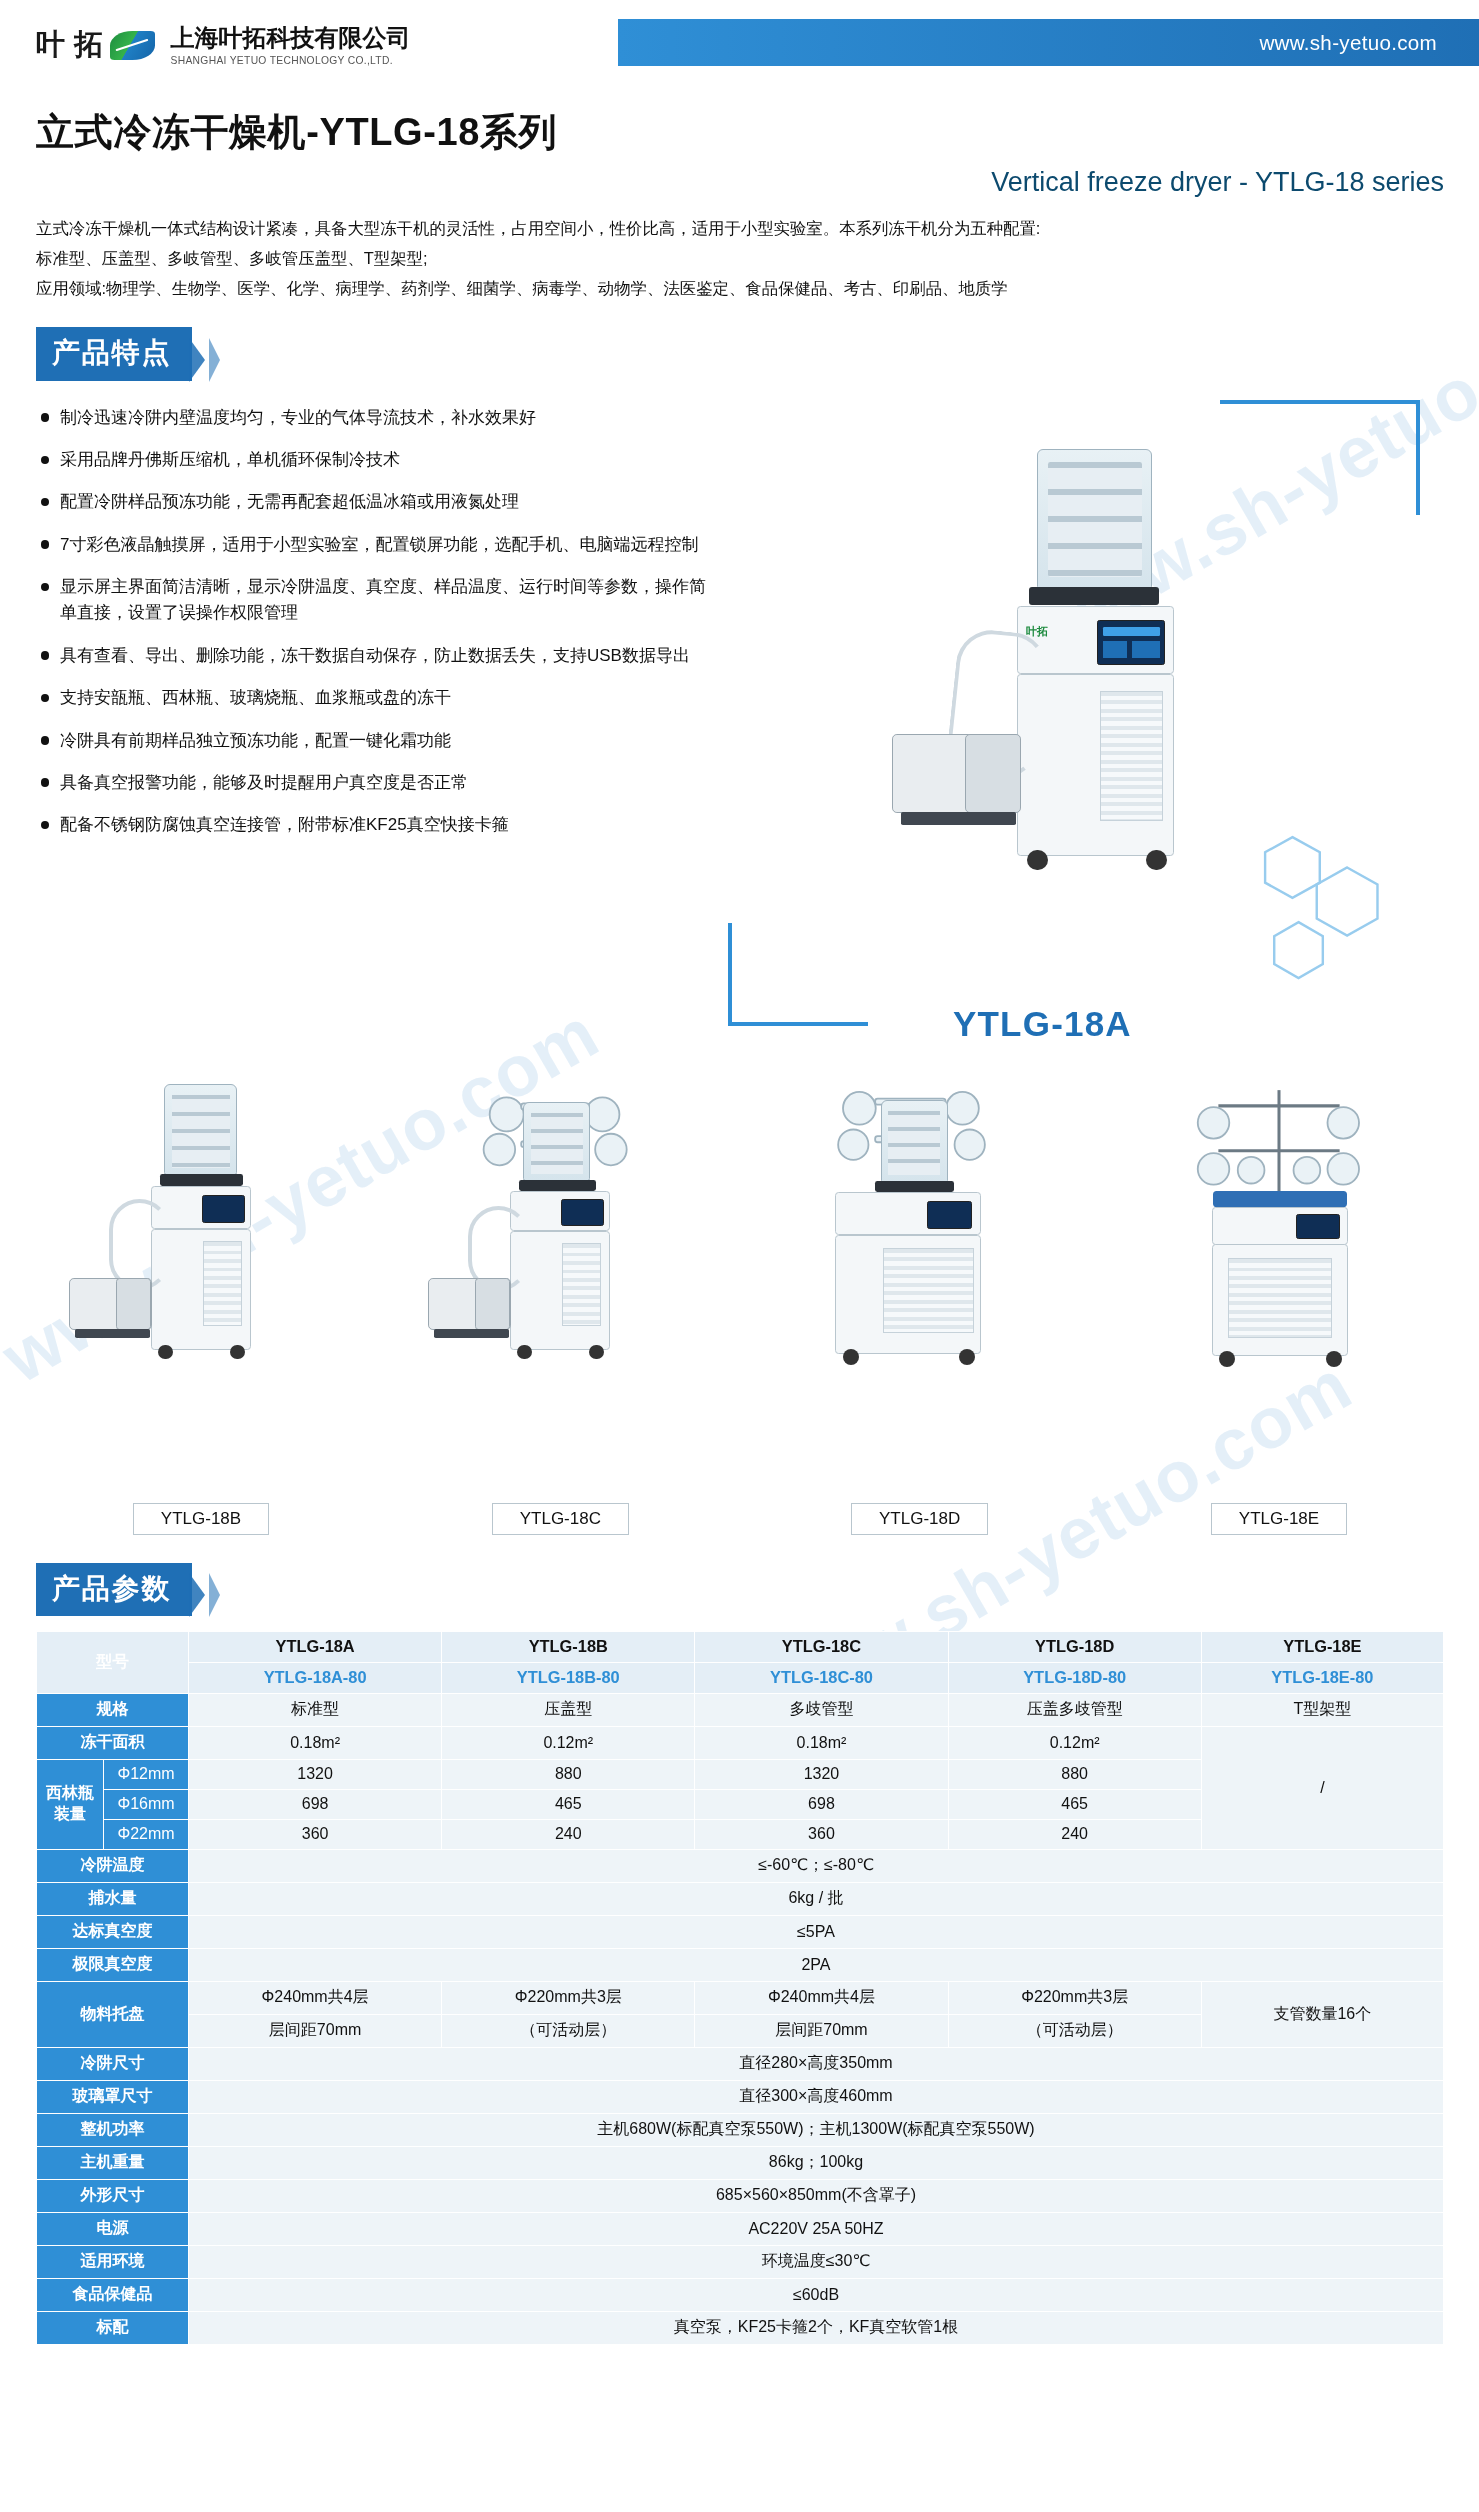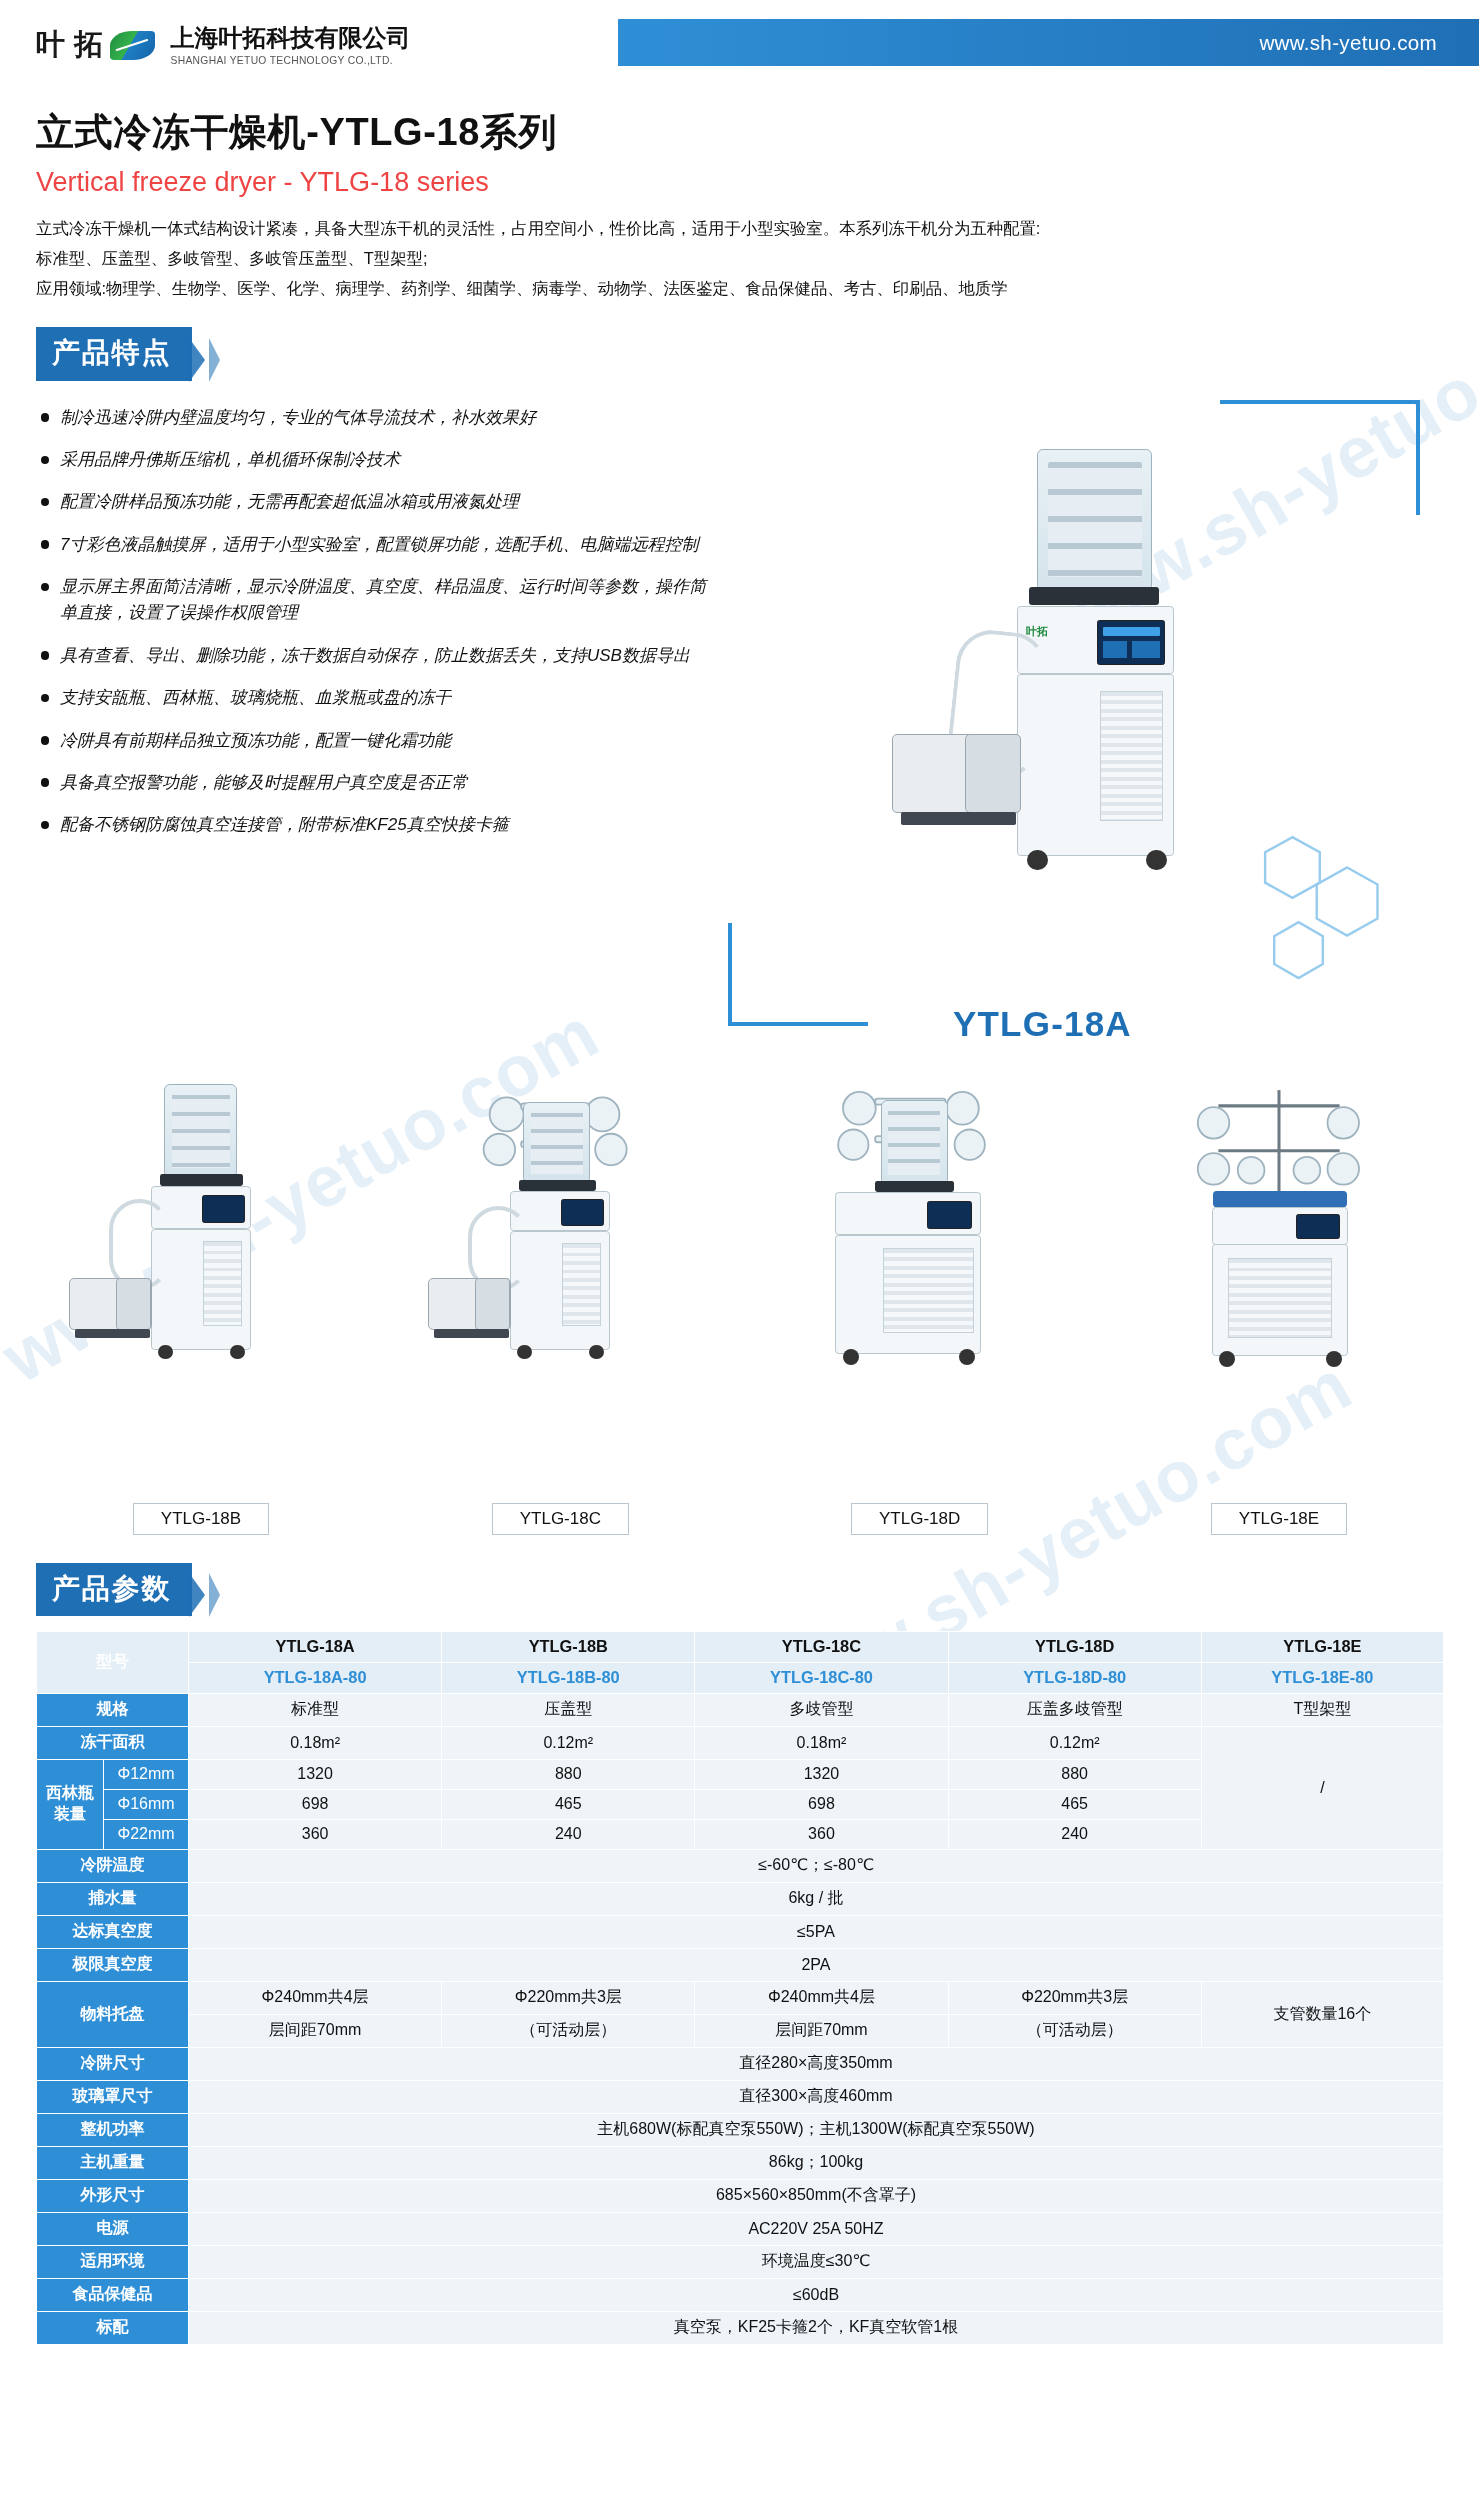--- a/index.html
+++ b/index.html
@@ -71,21 +71,21 @@
     width: 862px; height: 47px;
     background: linear-gradient(90deg,#2f8fd6 0%, #1f6fb5 100%);
     display:flex; align-items:center; justify-content:flex-end;
     padding-right: 43px;
     color:#fff; font-size: 20.6px; letter-spacing:0.3px;
   }
 
   
   .title-wrap { padding: 16px 36px 0 36px; position: relative; z-index: 10;}
   .title-cn { font-size: 38px; font-weight: 700; letter-spacing: 0.6px; color:#111; }
-  .title-en { font-size: 27px; color:#ef4444; margin-top: 8.5px; font-weight: 400;}
+  .title-en { font-size: 27px; color:#0c4a6e; margin-top: 8.5px; font-weight: 400; text-align: right;}
 
   .intro { padding: 17px 36px 0 36px; position:relative; z-index:10;}
   .intro p { margin:0 0 3.6px 0; font-size: 16.4px; line-height: 1.62; color:#111;}
 
   
   .sec-head {
     margin: 22px 0 6px 36px;
     position: relative;
     display: inline-block;
     z-index: 10;
@@ -115,21 +115,21 @@
     border-top: 22px solid transparent;
     border-bottom: 22px solid transparent;
     border-left: 11px solid #1f6fb5;
     vertical-align: middle;
     margin-left: 3.6px;
     opacity:.55;
   }
 
   
   .feature-hero { display:flex; position:relative; z-index:10; padding: 6px 36px 0 36px;}
-  .features { width: 686px; padding-top: 11px; font-style: italic;}
+  .features { width: 686px; padding-top: 11px;}
   .features li {
     list-style: none;
     font-size: 17px;
     line-height: 1.55;
     margin-bottom: 16px;
     padding-left: 24px;
     position: relative;
   }
   .features li:before {
     content:"";

